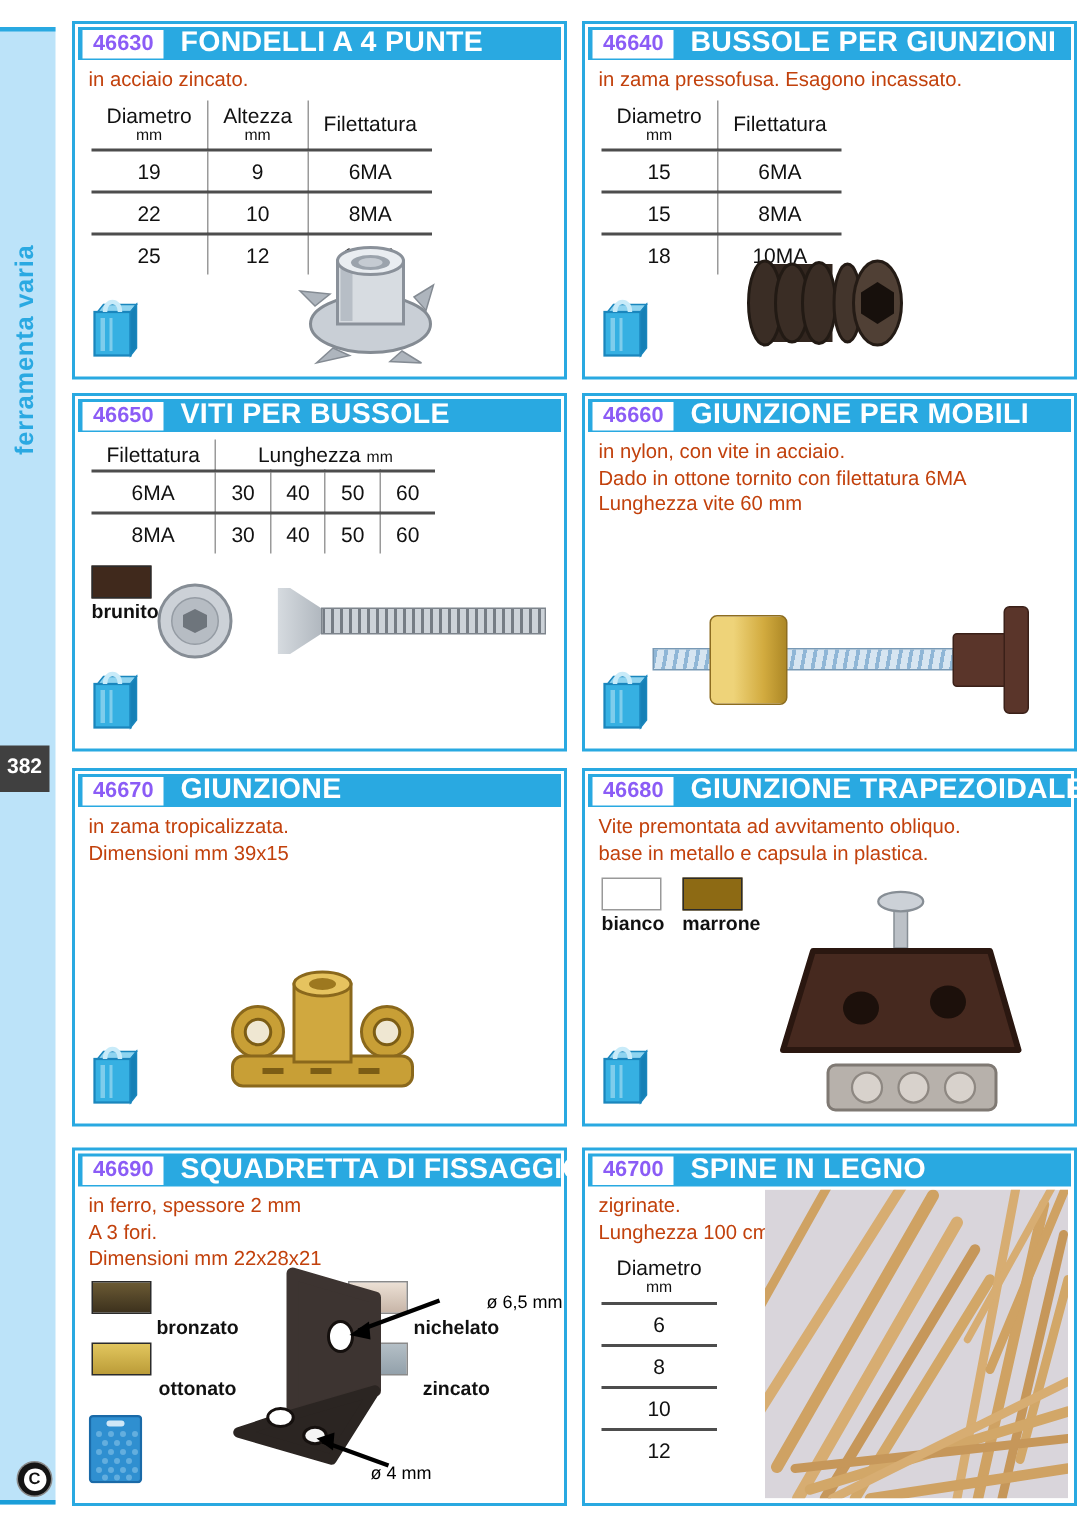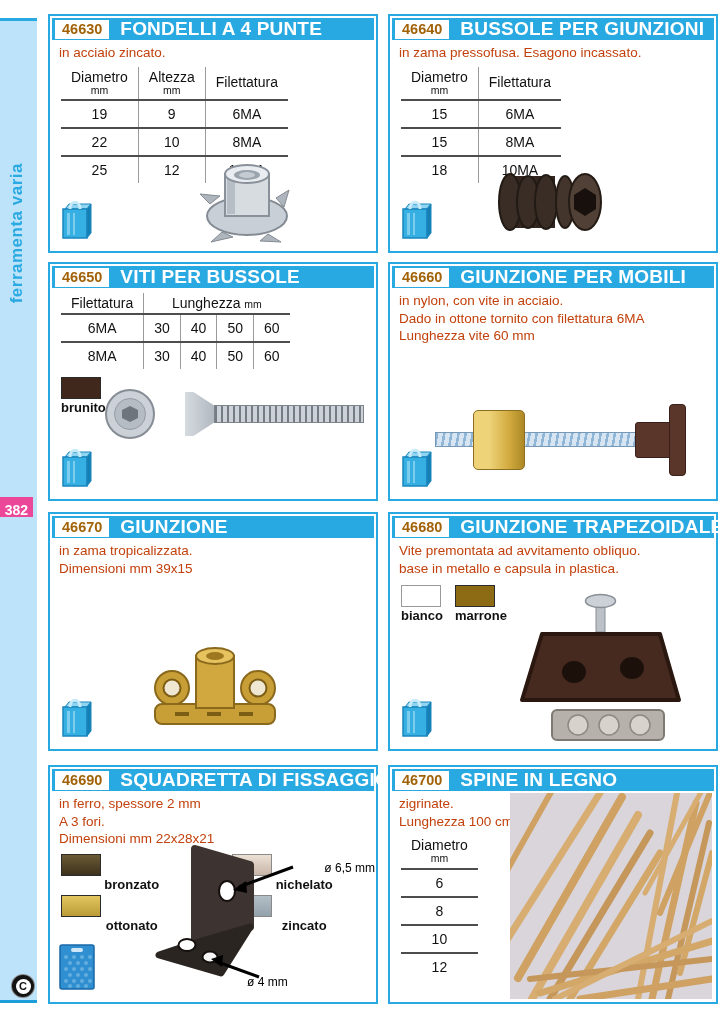--- a/index.html
+++ b/index.html
@@ -6,39 +6,39 @@
   body{width:724px;height:1024px;overflow:hidden;background:#ffffff;
        font-family:"Liberation Sans",sans-serif;}
   .page{position:relative;width:724px;height:1024px;background:#fff;}
 
   
   .sidebar{position:absolute;left:0;top:18px;width:37px;height:985px;background:#bce3f9;
            border-top:3px solid #29a9e1;border-bottom:3px solid #1b9ed9;box-sizing:border-box;}
   .sidebar-label{position:absolute;left:7px;top:142px;writing-mode:vertical-rl;
                  transform:rotate(180deg);color:#2aa9e2;font-weight:bold;font-size:17px;
                  letter-spacing:.5px;white-space:nowrap;}
-  .page-badge{position:absolute;left:0;top:476px;width:33px;height:20px;background:#ec4899;
+  .page-badge{position:absolute;left:0;top:476px;width:33px;height:31px;background:#404040;
               color:#fff;font-weight:bold;font-size:14px;line-height:27px;text-align:right;
               padding-right:5px;box-sizing:border-box;}
   .logo{position:absolute;right:3px;bottom:3px;width:22px;height:22px;border-radius:50%;
         background:#141414;display:flex;align-items:center;justify-content:center;
         box-shadow:0 0 0 1px #8a8a8a;}
   .logo-inner{width:15px;height:15px;border-radius:50%;background:#fff;color:#111;
               font-weight:bold;font-size:11px;line-height:15px;text-align:center;}
 
   
   .card{position:absolute;width:330px;height:239px;background:#fff;
         border:2px solid #29a9e1;box-sizing:border-box;}
   .pos-a{left:48px;top:14px}  .pos-b{left:388px;top:14px}
   .pos-c{left:48px;top:262px} .pos-d{left:388px;top:262px}
   .pos-e{left:48px;top:512px} .pos-f{left:388px;top:512px}
   .pos-g{left:48px;top:765px} .pos-h{left:388px;top:765px}
 
   .card-header{margin:2px;height:22px;background:#29a9e1;display:flex;align-items:center;}
-  .code-box{background:#fff;color:#a16207;font-weight:bold;font-size:14.5px;
+  .code-box{background:#fff;color:#8b5cf6;font-weight:bold;font-size:14.5px;
             padding:1px 7px;margin-left:3px;line-height:17px;}
   .card-title{color:#fff;font-weight:bold;font-size:19px;margin-left:11px;letter-spacing:.2px;white-space:nowrap;}
 
   .desc{font-size:13.5px;color:#c2410c;line-height:1.3;margin:4px 0 0 9px;}
   .desc div{white-space:nowrap;}
 
   table.spec{border-collapse:collapse;margin:5px 0 0 11px;text-align:center;color:#111;}
   .spec th,.spec td{font-weight:normal;padding:2px 10px;font-size:14px;}
   .spec td{height:22px;margin-top:29px;}
   .spec .unit{display:block;font-size:10.5px;line-height:1.1;padding-bottom:1px;}

